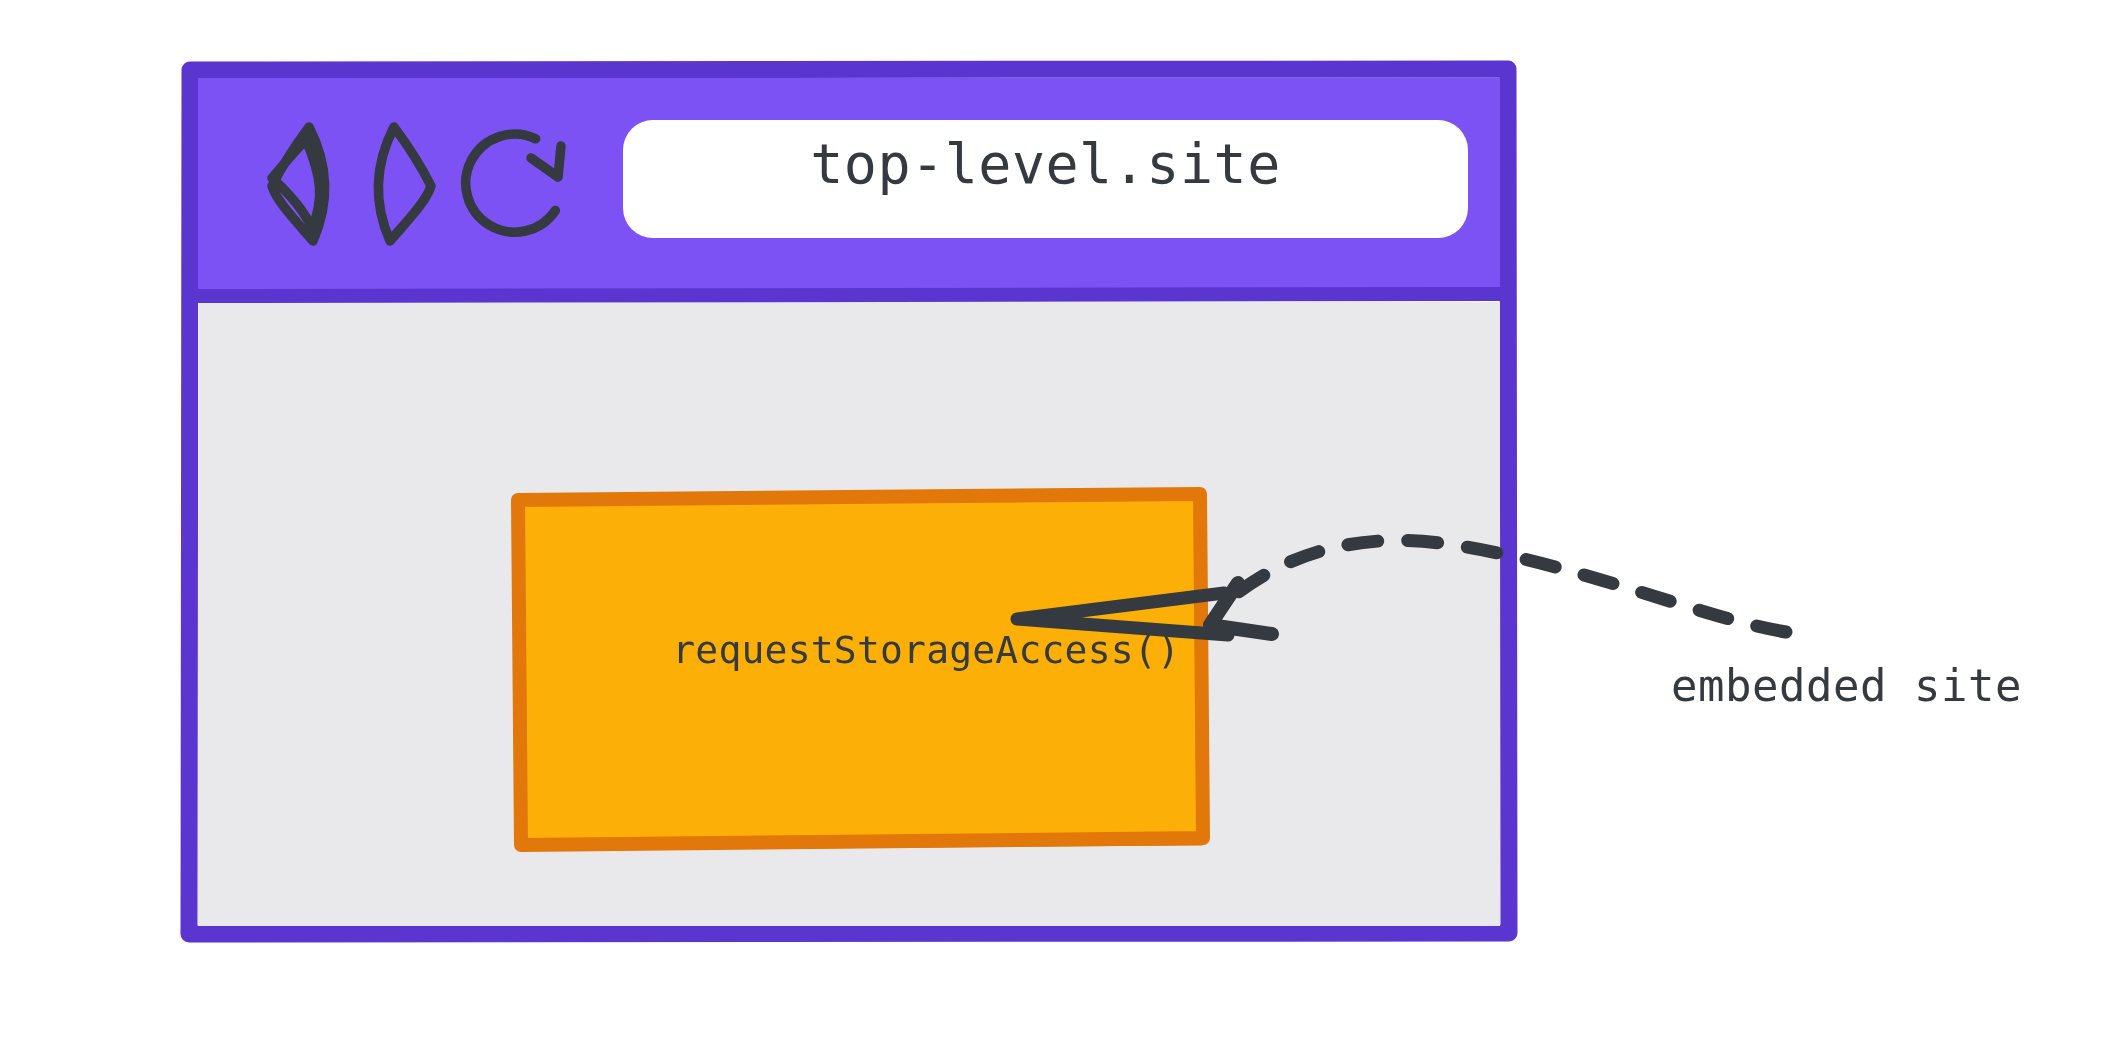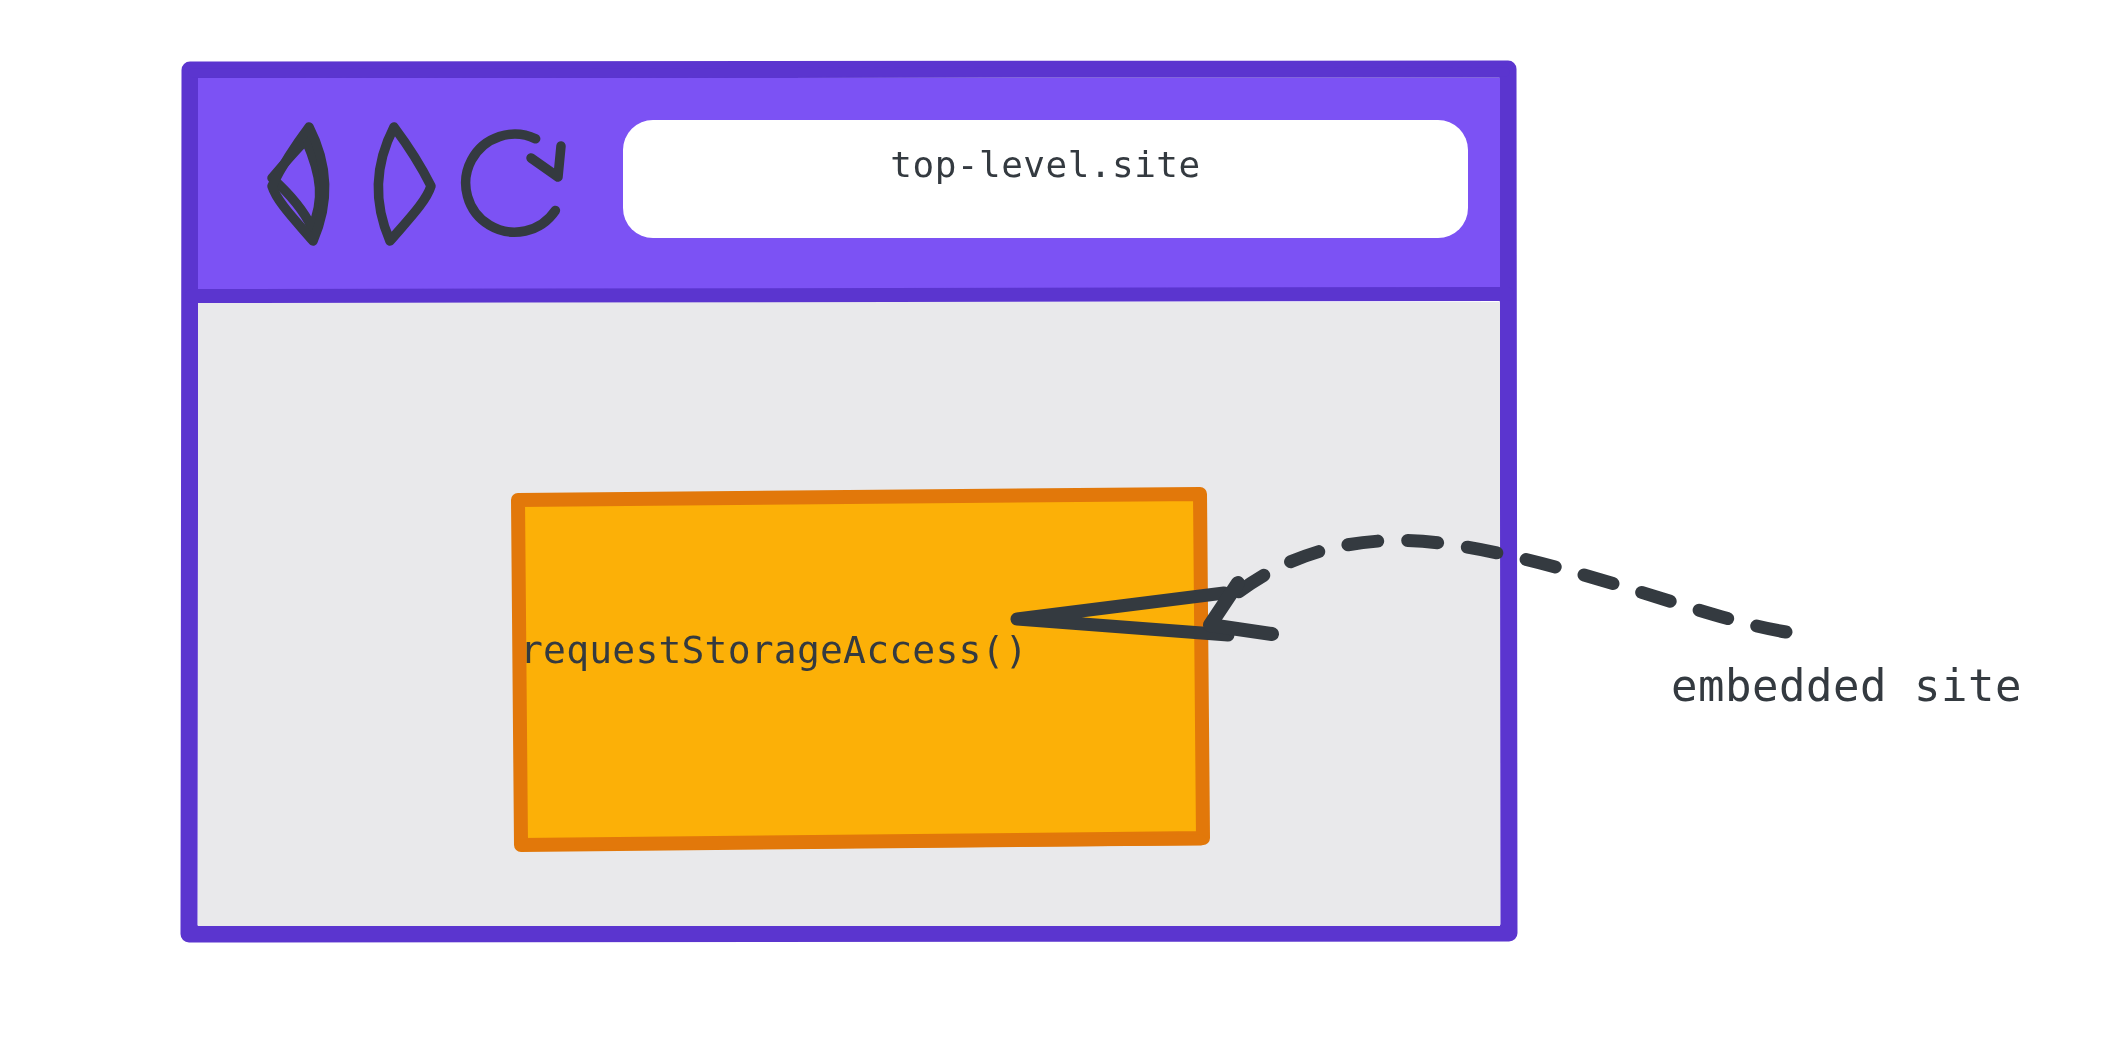--- a/index.html
+++ b/index.html
@@ -28,28 +28,28 @@
     user-select: none;
   }
   #url-text {
     left: 623px;
     top: 128px;
     width: 845px;
     height: 72px;
     display: flex;
     align-items: center;
     justify-content: center;
-    font-size: 36px;
+    font-size: 55px;
     letter-spacing: 0.5px;
   }
   #iframe-text {
     left: 520px;
     top: 628px;
     width: 660px;
-    text-align: left;
+    text-align: right;
     font-size: 38px;
     letter-spacing: 0.2px;
   }
   #annotation-text {
     left: 1636px;
     top: 660px;
     font-size: 44px;
     letter-spacing: 0.5px;
     margin-left: 35px;
   }

